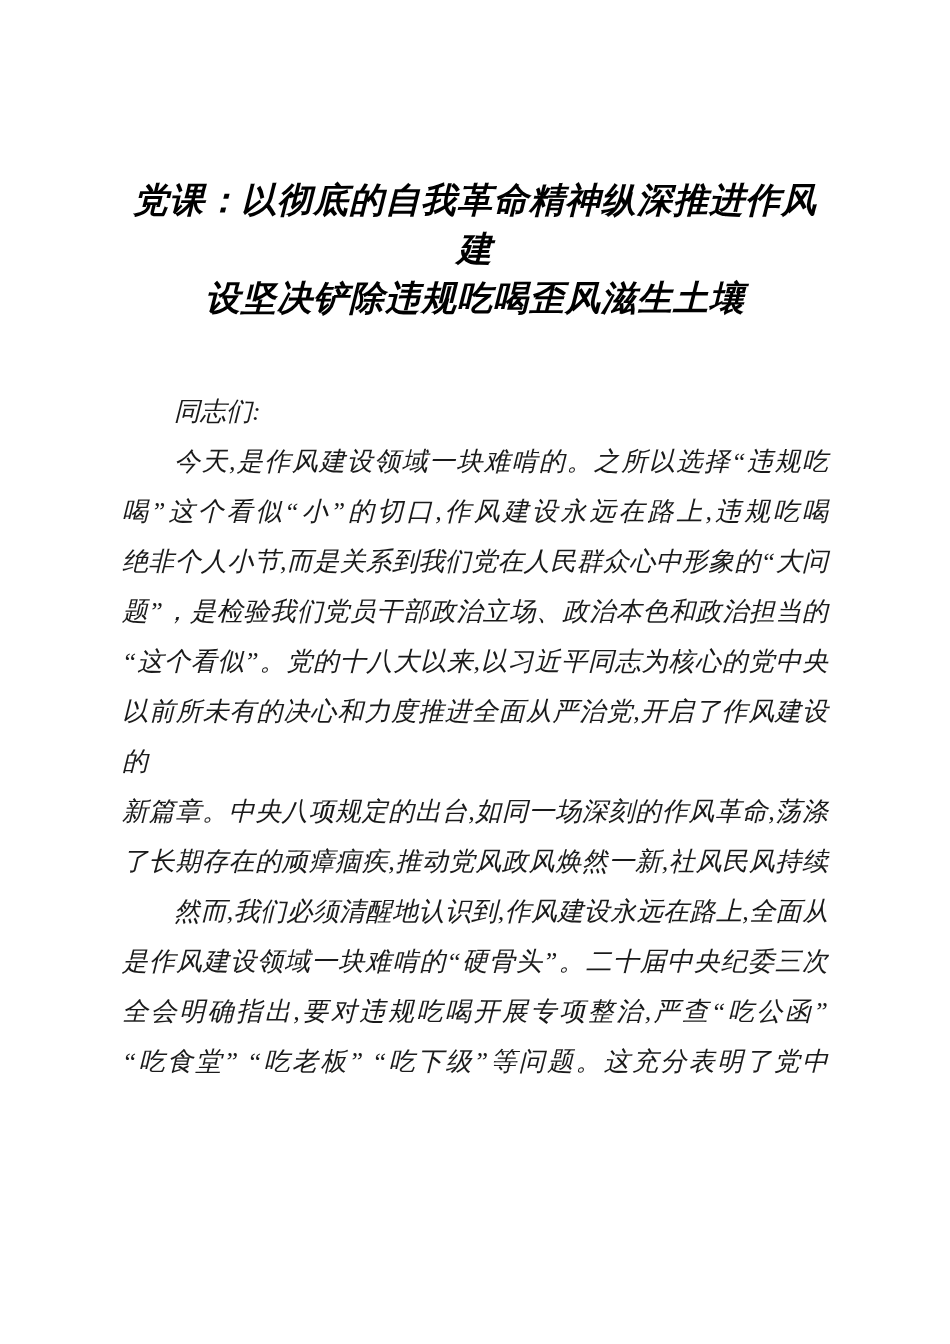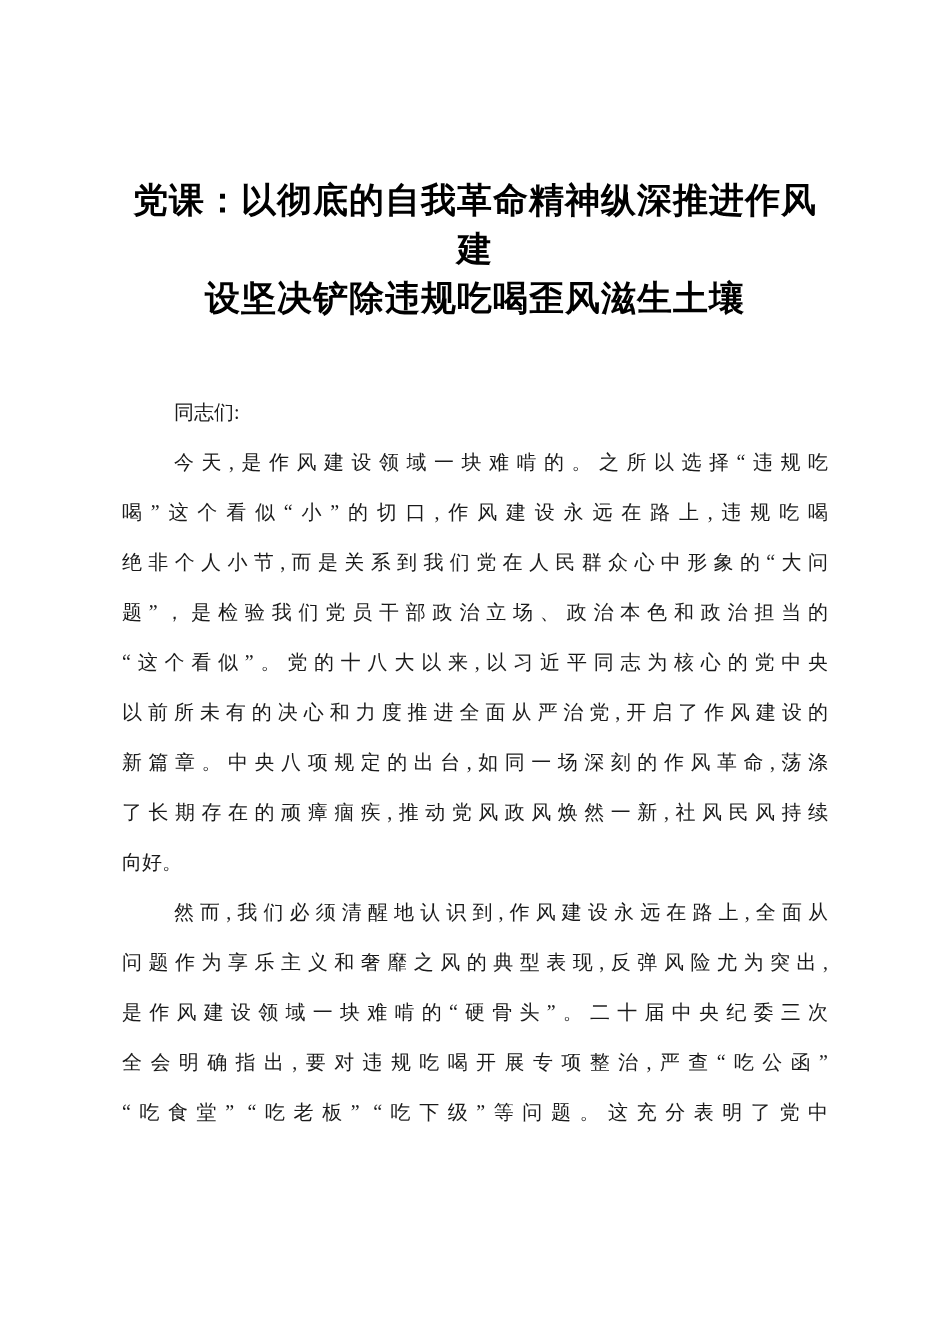--- a/index.html
+++ b/index.html
@@ -11,32 +11,33 @@
     position: relative;
     width: 950px;
     height: 1344px;
     background: #ffffff;
     overflow: hidden;
     font-family: "Liberation Serif", "DejaVu Serif", serif;
   }
   .doc {
     padding: 176px 122px 0 122px;
     color: #1a1a1a;
+    font-style: italic;
   }
   .doc-title {
     font-size: 35px;
     line-height: 49px;
     font-weight: bold;
     color: #000000;
     text-align: center;
     letter-spacing: 1px;
   }
   .doc-body {
     margin-top: 64px;
-    font-size: 20px;
+    font-size: 26px;
     line-height: 50px;
   }
   .para { margin: 0; }
   .line {
     white-space: nowrap;
   }
   .line.just {
     white-space: normal;
     text-align: justify;
     text-align-last: justify;
@@ -65,24 +66,22 @@
         </div>
         <div class="para">
           <div class="line indent just">今天,是作风建设领域一块难啃的。之所以选择“违规吃</div>
           <div class="line just">喝”这个看似“小”的切口,作风建设永远在路上,违规吃喝</div>
           <div class="line just">绝非个人小节,而是关系到我们党在人民群众心中形象的“大问</div>
           <div class="line just">题”，是检验我们党员干部政治立场、政治本色和政治担当的</div>
           <div class="line just">“这个看似”。党的十八大以来,以习近平同志为核心的党中央</div>
           <div class="line just">以前所未有的决心和力度推进全面从严治党,开启了作风建设的</div>
           <div class="line just">新篇章。中央八项规定的出台,如同一场深刻的作风革命,荡涤</div>
           <div class="line just">了长期存在的顽瘴痼疾,推动党风政风焕然一新,社风民风持续</div>
-          <div class="line">向好。</div>
         </div>
         <div class="para">
           <div class="line indent just">然而,我们必须清醒地认识到,作风建设永远在路上,全面从</div>
-          <div class="line just">问题作为享乐主义和奢靡之风的典型表现,反弹风险尤为突出,</div>
           <div class="line just">是作风建设领域一块难啃的“硬骨头”。二十届中央纪委三次</div>
           <div class="line just">全会明确指出,要对违规吃喝开展专项整治,严查“吃公函”</div>
           <div class="line just">“吃食堂” “吃老板” “吃下级”等问题。这充分表明了党中</div>
         </div>
       </div>
   </div>
 </div>
 
 </body></html>

